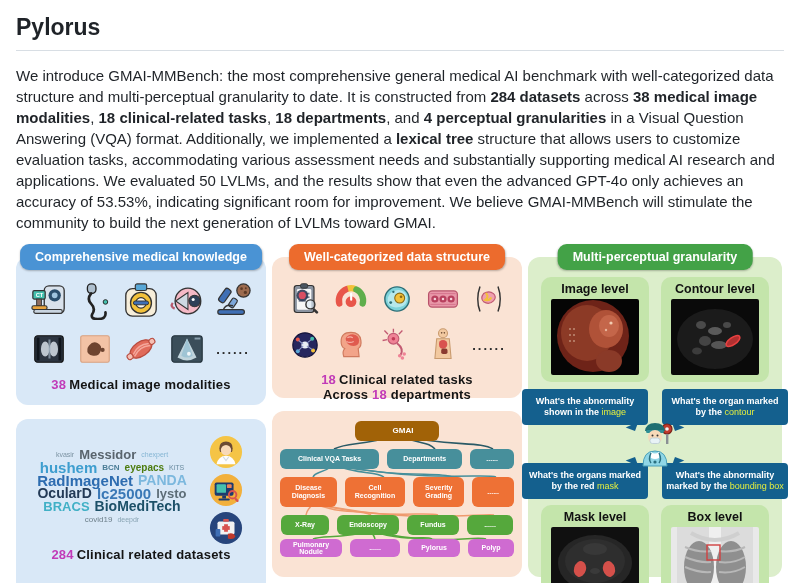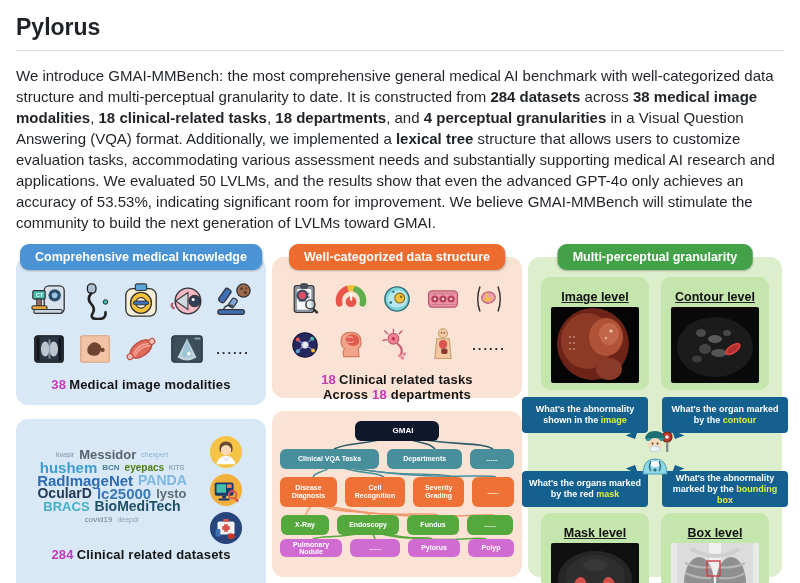--- a/index.html
+++ b/index.html
@@ -46,38 +46,38 @@
   .wordcloud{width:168px;display:flex;flex-wrap:wrap;justify-content:center;align-content:center;column-gap:5px;row-gap:0px;line-height:13px;}
   .wordcloud span{white-space:nowrap;}
   .pd-icons{flex:1;display:flex;flex-direction:column;align-items:center;justify-content:space-between;padding:2px 0;}
   .pd .cap{margin-top:6px;}
 
   
   .tree{position:relative;height:132px;margin:10px 8px 0 8px;}
   .tree svg.links{position:absolute;left:0;top:0;z-index:1;}
   .trow{position:absolute;left:0;right:0;display:flex;justify-content:center;gap:8px;z-index:2;}
   .tnode{color:#fff;font-weight:700;text-align:center;border-radius:6px;display:flex;align-items:center;justify-content:center;line-height:8px;font-size:7px;padding:2px 4px;}
-  .t-navy{background:#0f172a;padding-left:16px;}
+  .t-navy{background:#a16207;padding-left:16px;}
   .t-teal{background:#478f9b;}
   .t-orange{background:#ee7135;}
   .t-green{background:#55a83c;}
   .t-orchid{background:#cf6bd1;}
   .tree-cap{font-weight:700;font-size:15px;text-align:center;margin-top:4px;color:#141414;}
   .tree-cap .hl{color:#a843c4;}
 
   
   .pg-inner{display:flex;flex-direction:column;align-items:center;padding:20px 10px 0 10px;position:relative;height:292px;}
   .gcards{display:flex;gap:12px;}
-  .gcard{background:#c4e5ab;border-radius:10px;width:108px;padding:12px 0 7px 0;display:flex;flex-direction:column;align-items:center;text-decoration:underline;}
+  .gcard{background:#c4e5ab;border-radius:10px;width:108px;padding:4px 0 7px 0;display:flex;flex-direction:column;align-items:center;}
   .gcard .glabel{font-weight:700;font-size:12.5px;color:#111;margin:1px 0 3px 0;}
   .gimg{width:88px;height:76px;border-radius:2px;overflow:hidden;display:block;}
   .bubbles{display:flex;gap:14px;margin-top:7px;}
   .bubble{position:relative;background:#14608e;color:#fff;border-radius:4px;width:118px;height:32px;
     font-size:9px;line-height:11px;font-weight:600;display:flex;align-items:center;justify-content:center;text-align:center;padding:2px 4px;}
-  .bubble .kw{color:#e4ee3f;font-weight:700;}
+  .bubble .kw{color:#e4ee3f;font-weight:400;}
   .bubble::after{content:"";position:absolute;width:0;height:0;border:7px solid transparent;}
   .b-tl::after{border-top-color:#14608e;right:6px;bottom:-13px;transform:rotate(-25deg);}
   .b-tr::after{border-top-color:#14608e;left:6px;bottom:-13px;transform:rotate(25deg);}
   .b-bl::after{border-bottom-color:#14608e;right:6px;top:-13px;transform:rotate(25deg);}
   .b-br::after{border-bottom-color:#14608e;left:6px;top:-13px;transform:rotate(-25deg);}
   .doctor-wrap{height:44px;display:flex;align-items:center;justify-content:center;position:relative;z-index:2;margin:-3px 0;}
   .bubbles2{margin-top:0;}
   .gcards2{margin-top:6px;}
 </style>
 </head>

